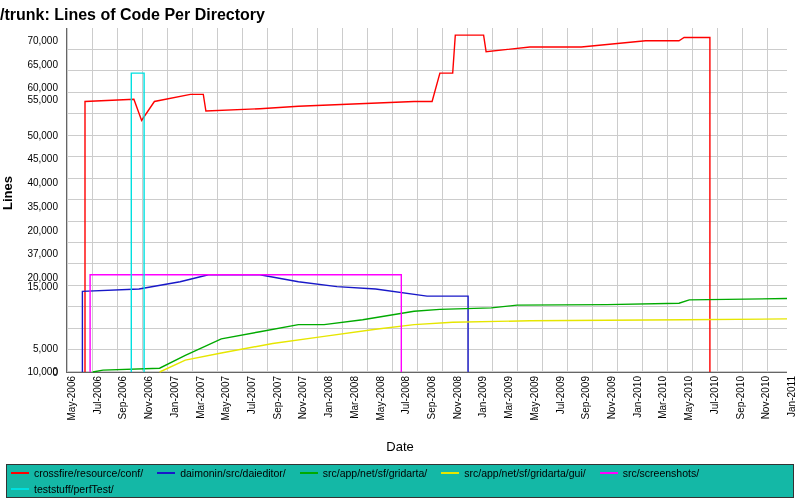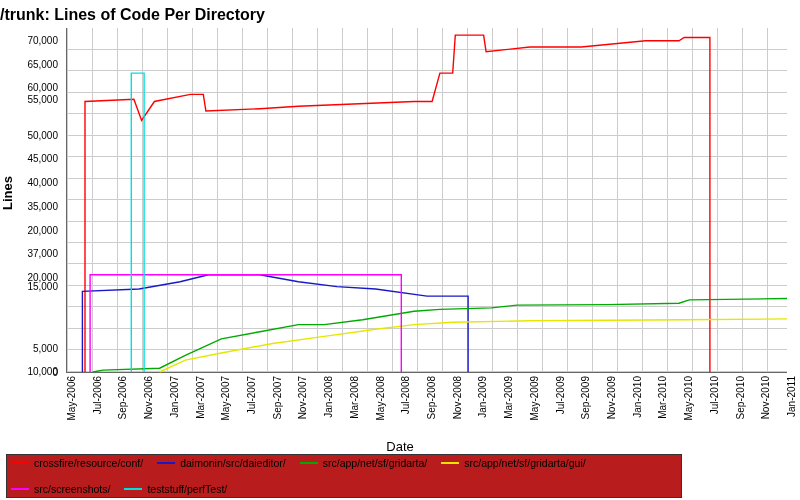--- a/index.html
+++ b/index.html
@@ -88,29 +88,29 @@
     position: absolute;
     top: 2px;
     transform: rotate(-90deg) translateX(-100%);
     transform-origin: left top;
     white-space: nowrap;
   }
   .legend {
     position: absolute;
     left: 6px;
     bottom: 2px;
-    width: 676px;
+    width: 788px;
     border: 1px solid #333;
     padding: 2px 4px;
     font-size: 10.5px;
     box-sizing: border-box;
     display: flex;
     flex-wrap: wrap;
-    gap: 14px 14px;
-    background: #b91c1c;
+    gap: 4px 14px;
+    background: #14b8a6;
   }
   .legend .item {
     display: inline-flex;
     align-items: center;
     gap: 5px;
   }
   .legend .swatch {
     display: inline-block;
     width: 18px;
     height: 0;

